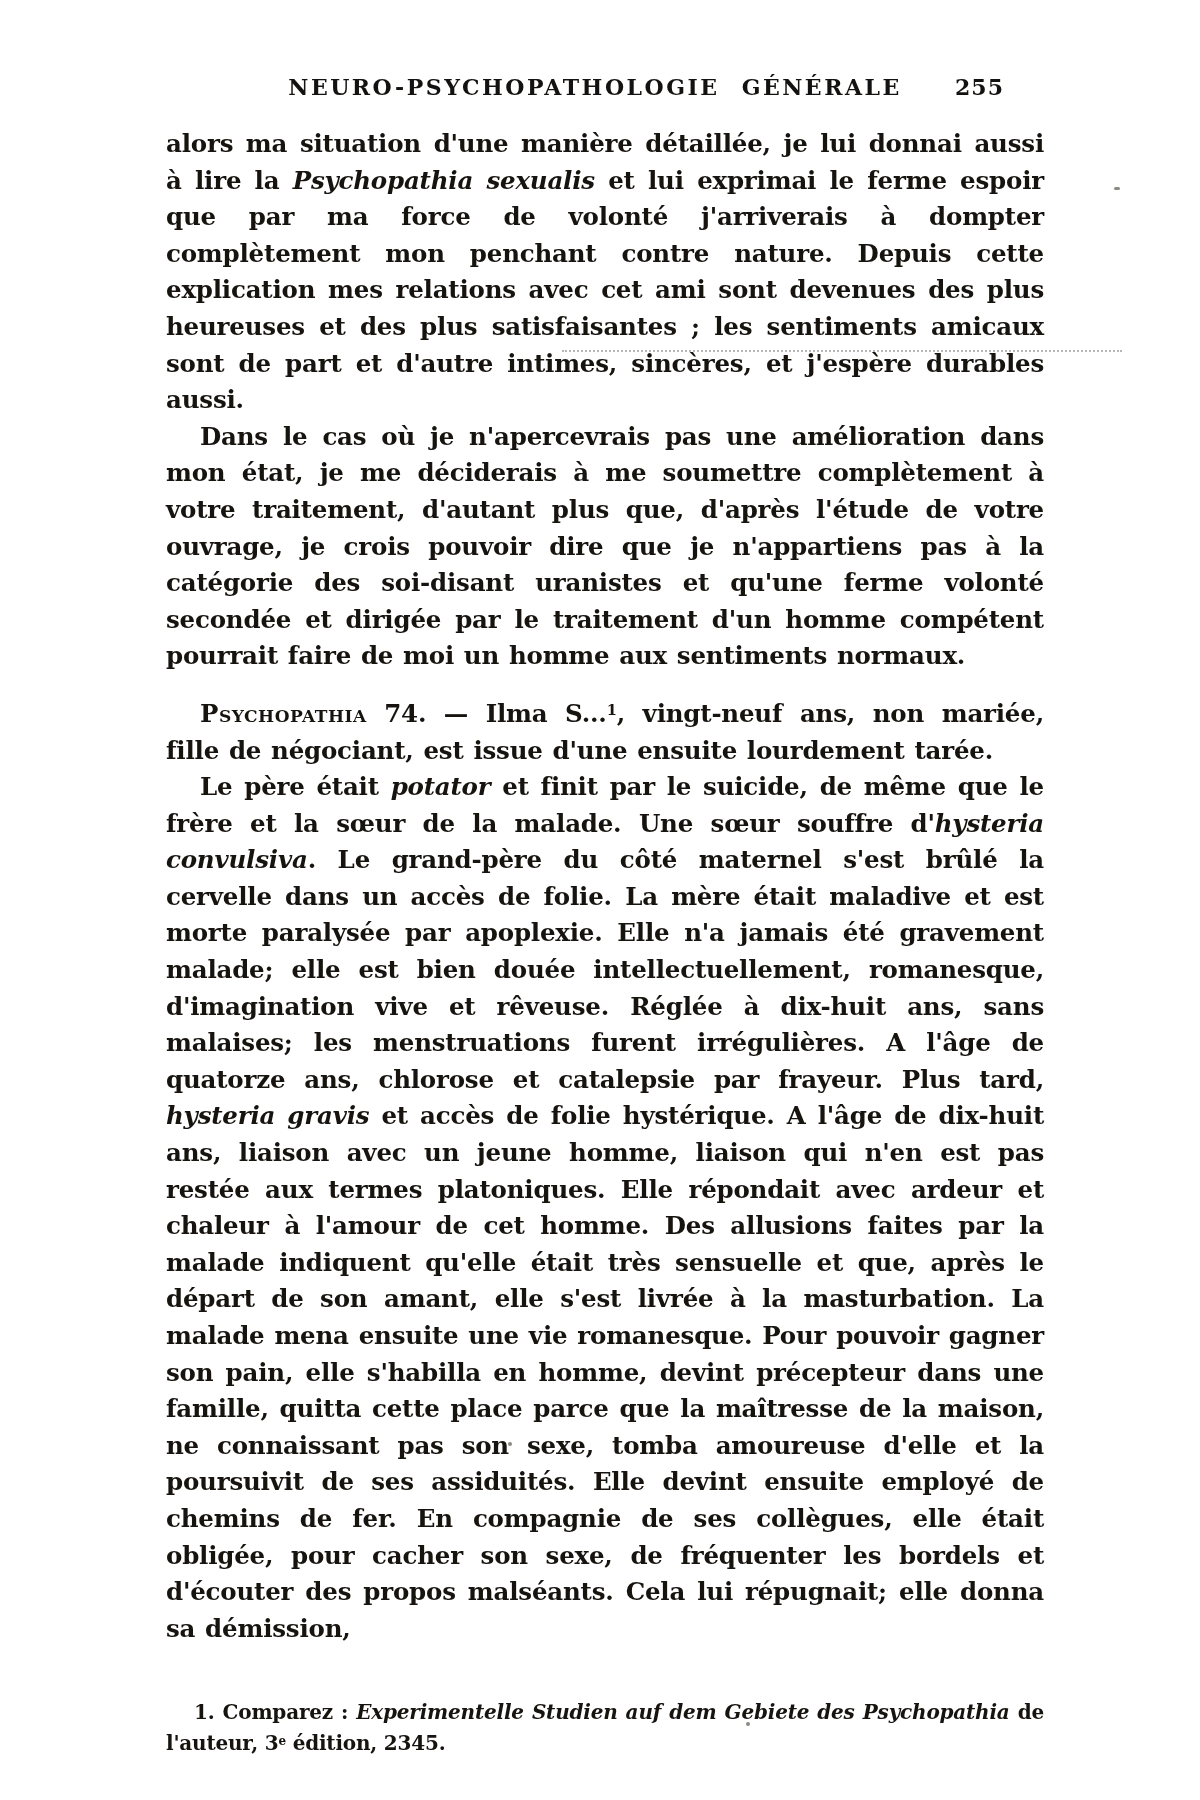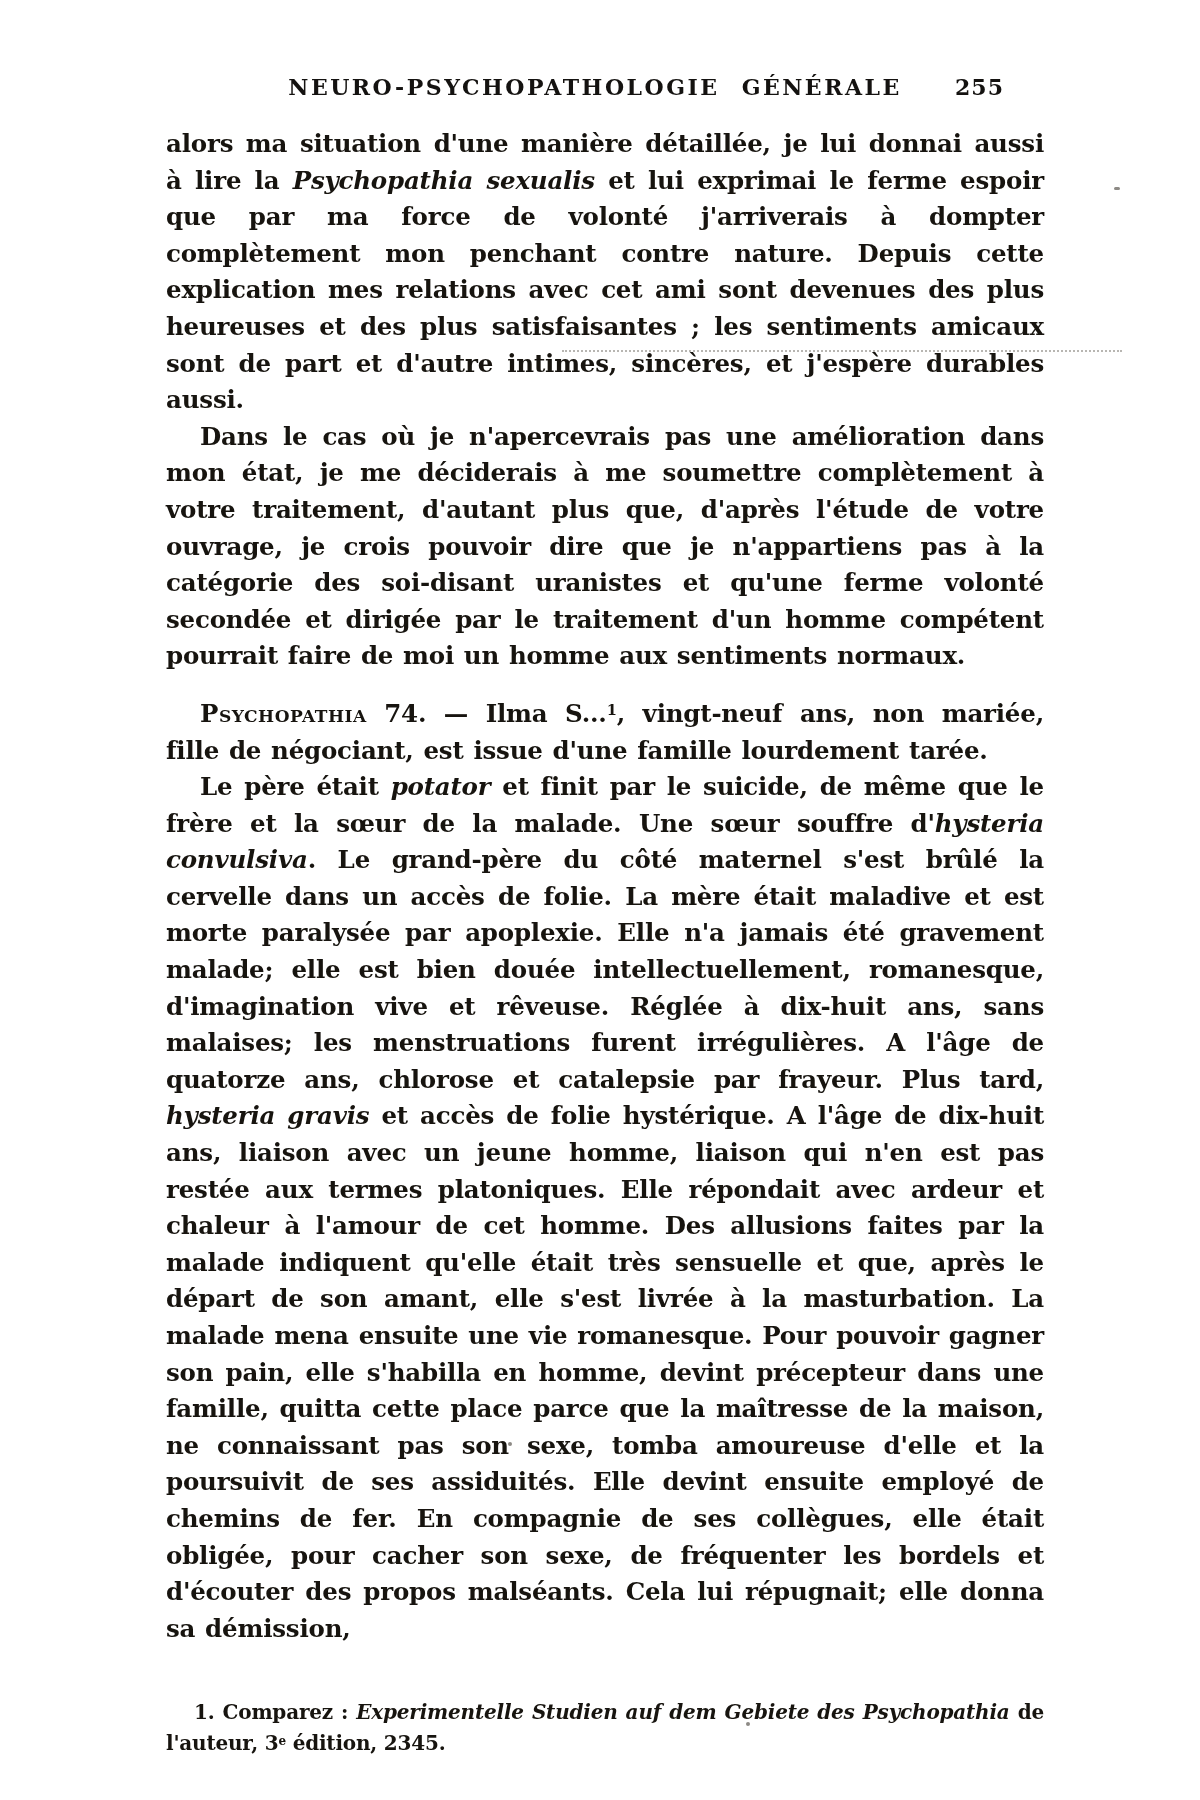--- a/index.html
+++ b/index.html
@@ -89,21 +89,21 @@
 <div class="page">
 
   <div class="running-head">
     <span>NEURO-PSYCHOPATHOLOGIE GÉNÉRALE</span>
     <span class="head-num">255</span>
   </div>
 
   <div class="text-column">
     <p class="body-par first"><span>alors ma situation d'une manière détaillée, je lui donnai aussi à lire la </span><span class="it">Psychopathia sexualis</span><span> et lui exprimai le ferme espoir que par ma force de volonté j'arriverais à dompter complètement mon penchant contre nature. Depuis cette explication mes relations avec cet ami sont devenues des plus heureuses et des plus satisfaisantes ; les sentiments amicaux sont de part et d'autre intimes, sincères, et j'espère durables aussi.</span></p>
     <p class="body-par"><span>Dans le cas où je n'apercevrais pas une amélioration dans mon état, je me déciderais à me soumettre complètement à votre traitement, d'autant plus que, d'après l'étude de votre ouvrage, je crois pouvoir dire que je n'appartiens pas à la catégorie des soi-disant uranistes et qu'une ferme volonté secondée et dirigée par le traitement d'un homme compétent pourrait faire de moi un homme aux sentiments normaux.</span></p>
-    <p class="body-par obs"><span class="sc">Psychopathia</span><span> 74. — Ilma S...</span><sup>1</sup><span>, vingt-neuf ans, non mariée, fille de négociant, est issue d'une famille lourdement tarée.</span></p>
+    <p class="body-par obs"><span class="sc">Psychopathia</span><span> 74. — Ilma S...</span><sup>1</sup><span>, vingt-neuf ans, non mariée, fille de négociant, est issue d'une ensuite lourdement tarée.</span></p>
     <p class="body-par"><span>Le père était </span><span class="it">potator</span><span> et finit par le suicide, de même que le frère et la sœur de la malade. Une sœur souffre d'</span><span class="it">hysteria convulsiva</span><span>. Le grand-père du côté maternel s'est brûlé la cervelle dans un accès de folie. La mère était maladive et est morte paralysée par apoplexie. Elle n'a jamais été gravement malade; elle est bien douée intellectuellement, romanesque, d'imagination vive et rêveuse. Réglée à dix-huit ans, sans malaises; les menstruations furent irrégulières. A l'âge de quatorze ans, chlorose et catalepsie par frayeur. Plus tard, </span><span class="it">hysteria gravis</span><span> et accès de folie hystérique. A l'âge de dix-huit ans, liaison avec un jeune homme, liaison qui n'en est pas restée aux termes platoniques. Elle répondait avec ardeur et chaleur à l'amour de cet homme. Des allusions faites par la malade indiquent qu'elle était très sensuelle et que, après le départ de son amant, elle s'est livrée à la masturbation. La malade mena ensuite une vie romanesque. Pour pouvoir gagner son pain, elle s'habilla en homme, devint précepteur dans une famille, quitta cette place parce que la maîtresse de la maison, ne connaissant pas son sexe, tomba amoureuse d'elle et la poursuivit de ses assiduités. Elle devint ensuite employé de chemins de fer. En compagnie de ses collègues, elle était obligée, pour cacher son sexe, de fréquenter les bordels et d'écouter des propos malséants. Cela lui répugnait; elle donna sa démission,</span></p>
 
     <p class="footnote"><span>1. Comparez : </span><span class="it">Experimentelle Studien auf dem Gebiete des Psychopathia</span><span> de l'auteur, 3</span><sup>e</sup><span> édition, 2345.</span></p>
   </div>
 
   <div class="artifact-dotted"></div>
   <div class="speck speck-1"></div>
   <div class="speck speck-2"></div>
   <div class="speck speck-3"></div>
 

